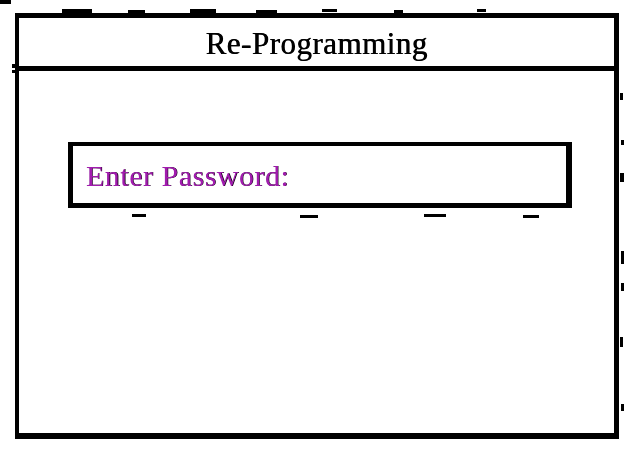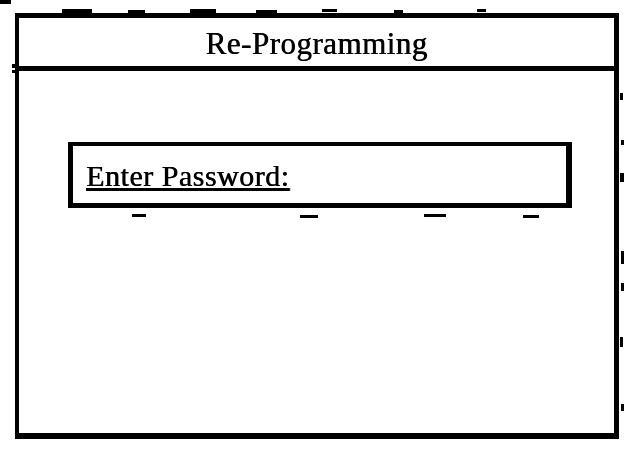--- a/index.html
+++ b/index.html
@@ -53,26 +53,25 @@
     border-width: 4px 6px 5px 5px;
     background: #ffffff;
     display: flex;
     align-items: center;
     padding-left: 13px;
     cursor: text;
   }
   .pwlabel {
     font-size: 30px;
     line-height: 1;
-    color: #000000;
+    color: #a21caf;
     letter-spacing: 0.5px;
     text-shadow: 0.6px 0 0 #000;
     padding-top: 2px;
     white-space: pre;
-    text-decoration: underline;
   }
   .pwentry {
     flex: 1;
     height: 100%;
     min-width: 20px;
   }
   
   .sp {
     position: absolute;
     background: #000;

